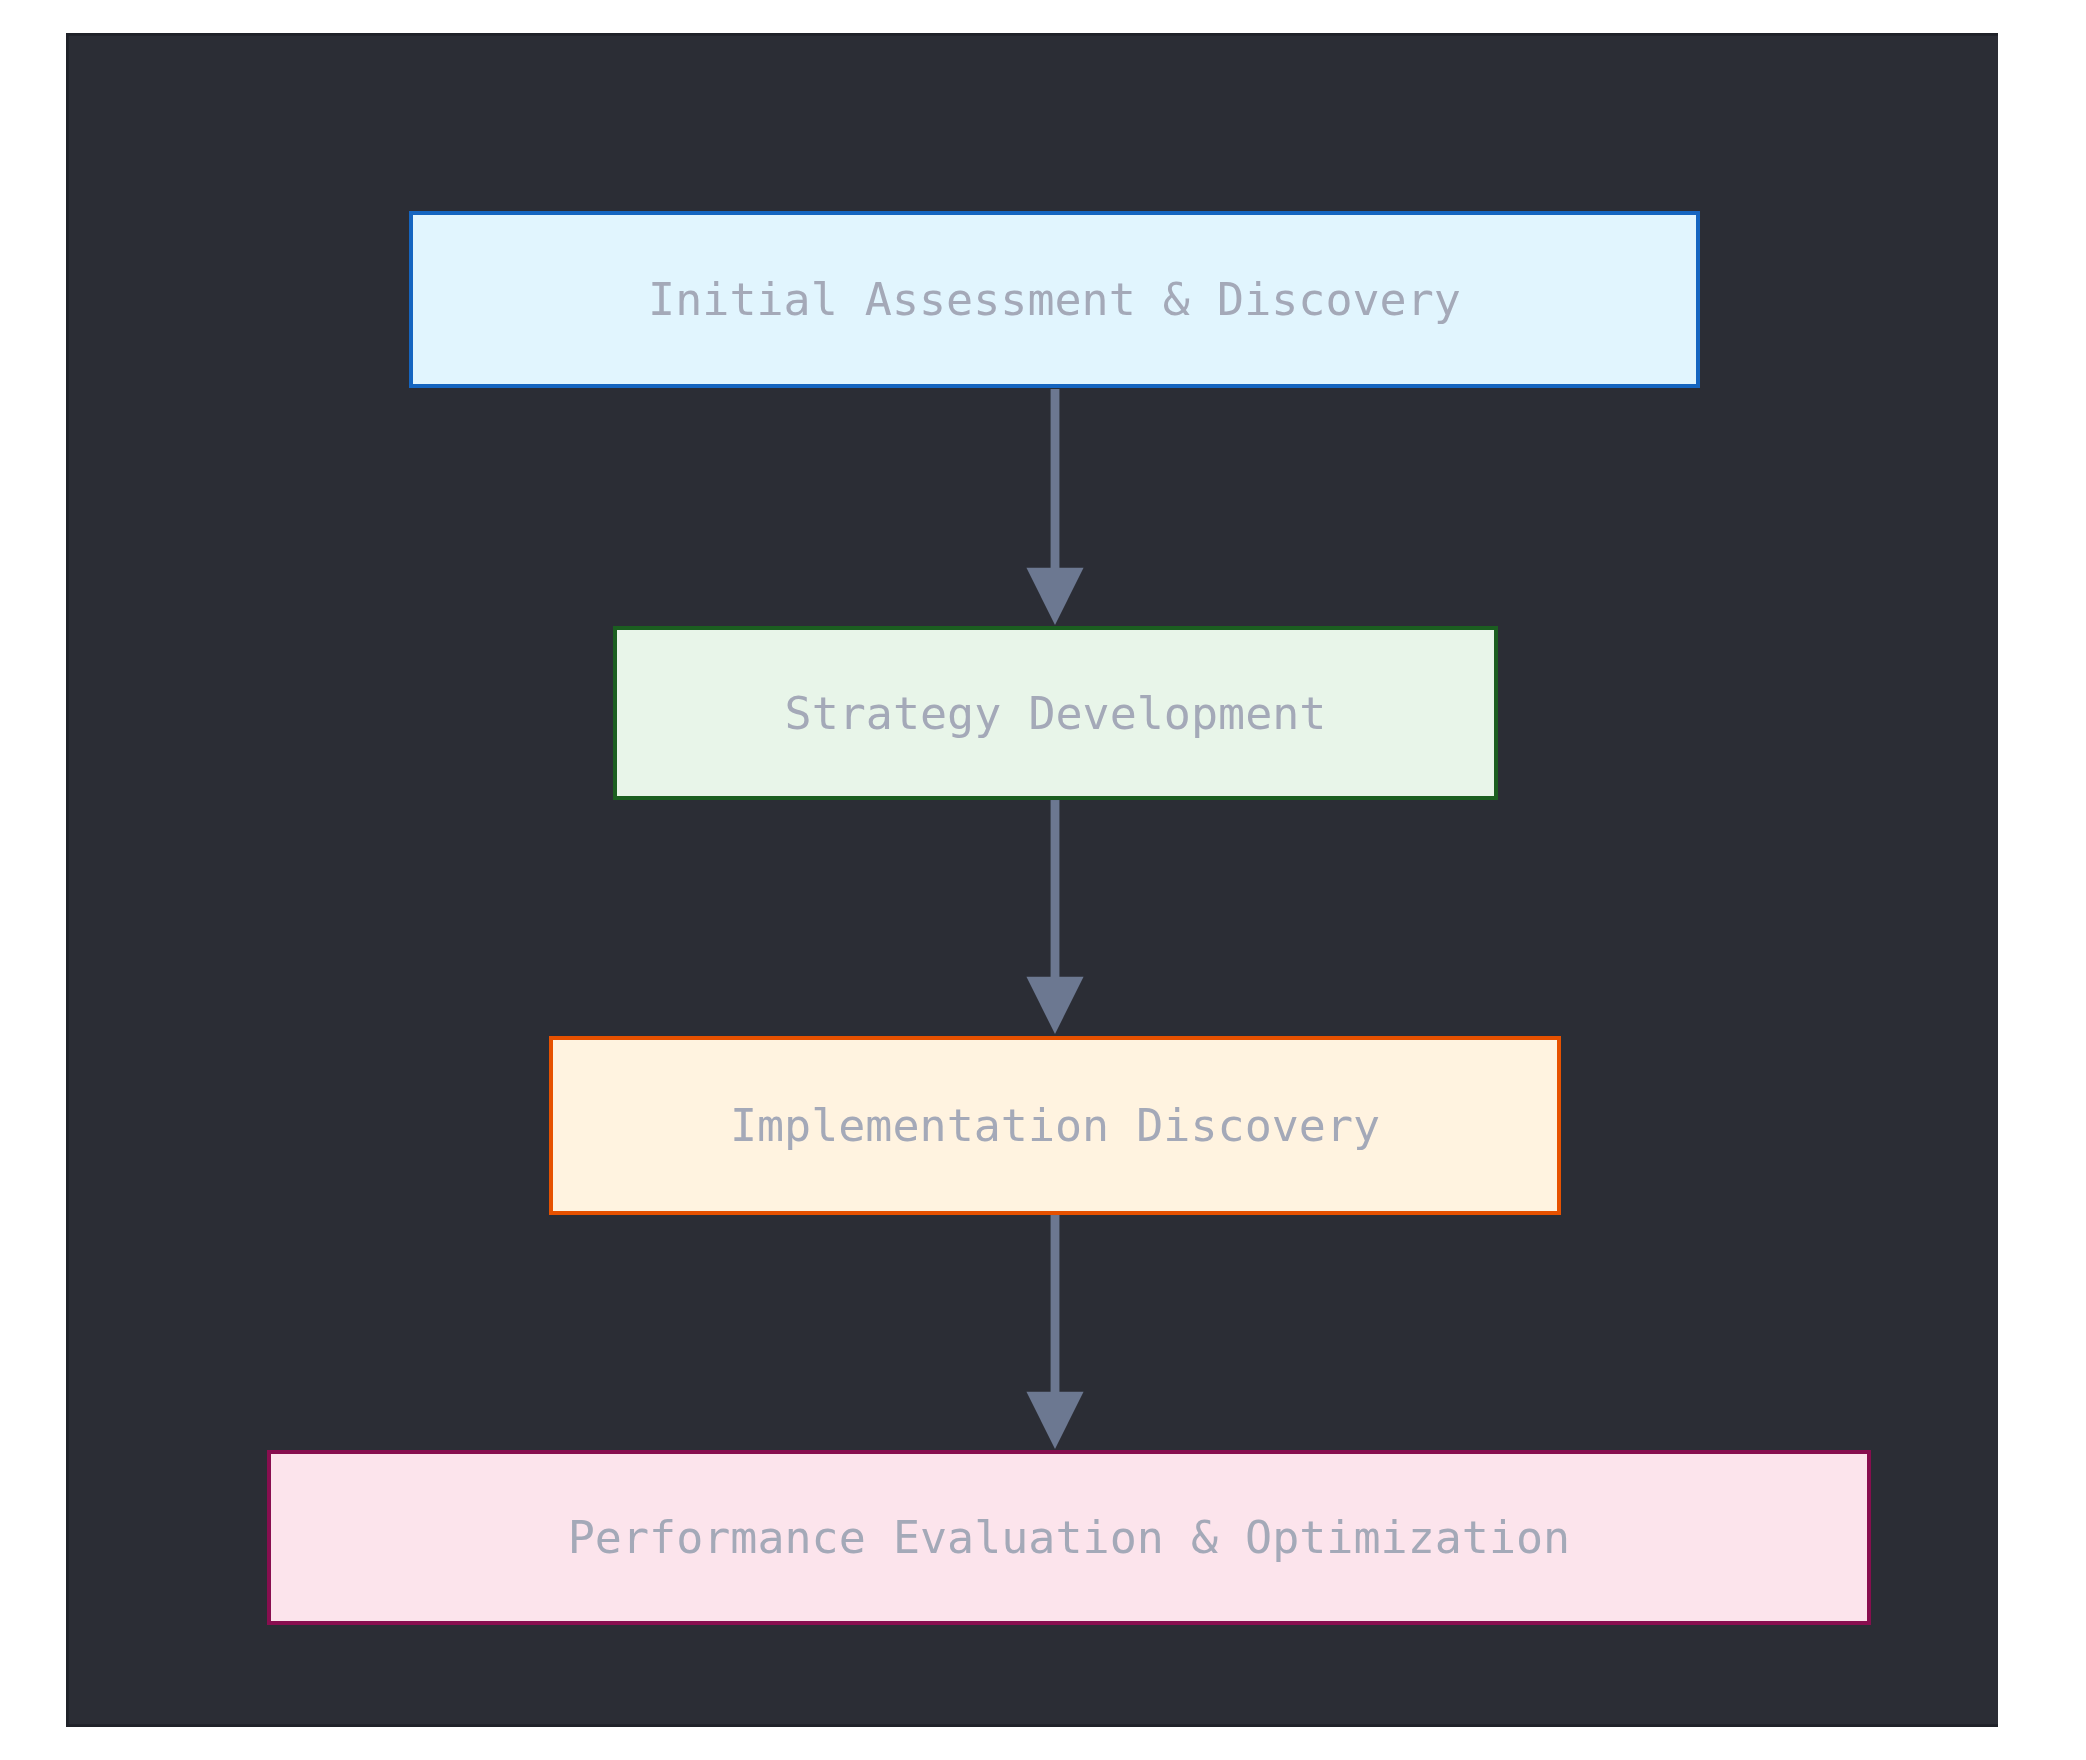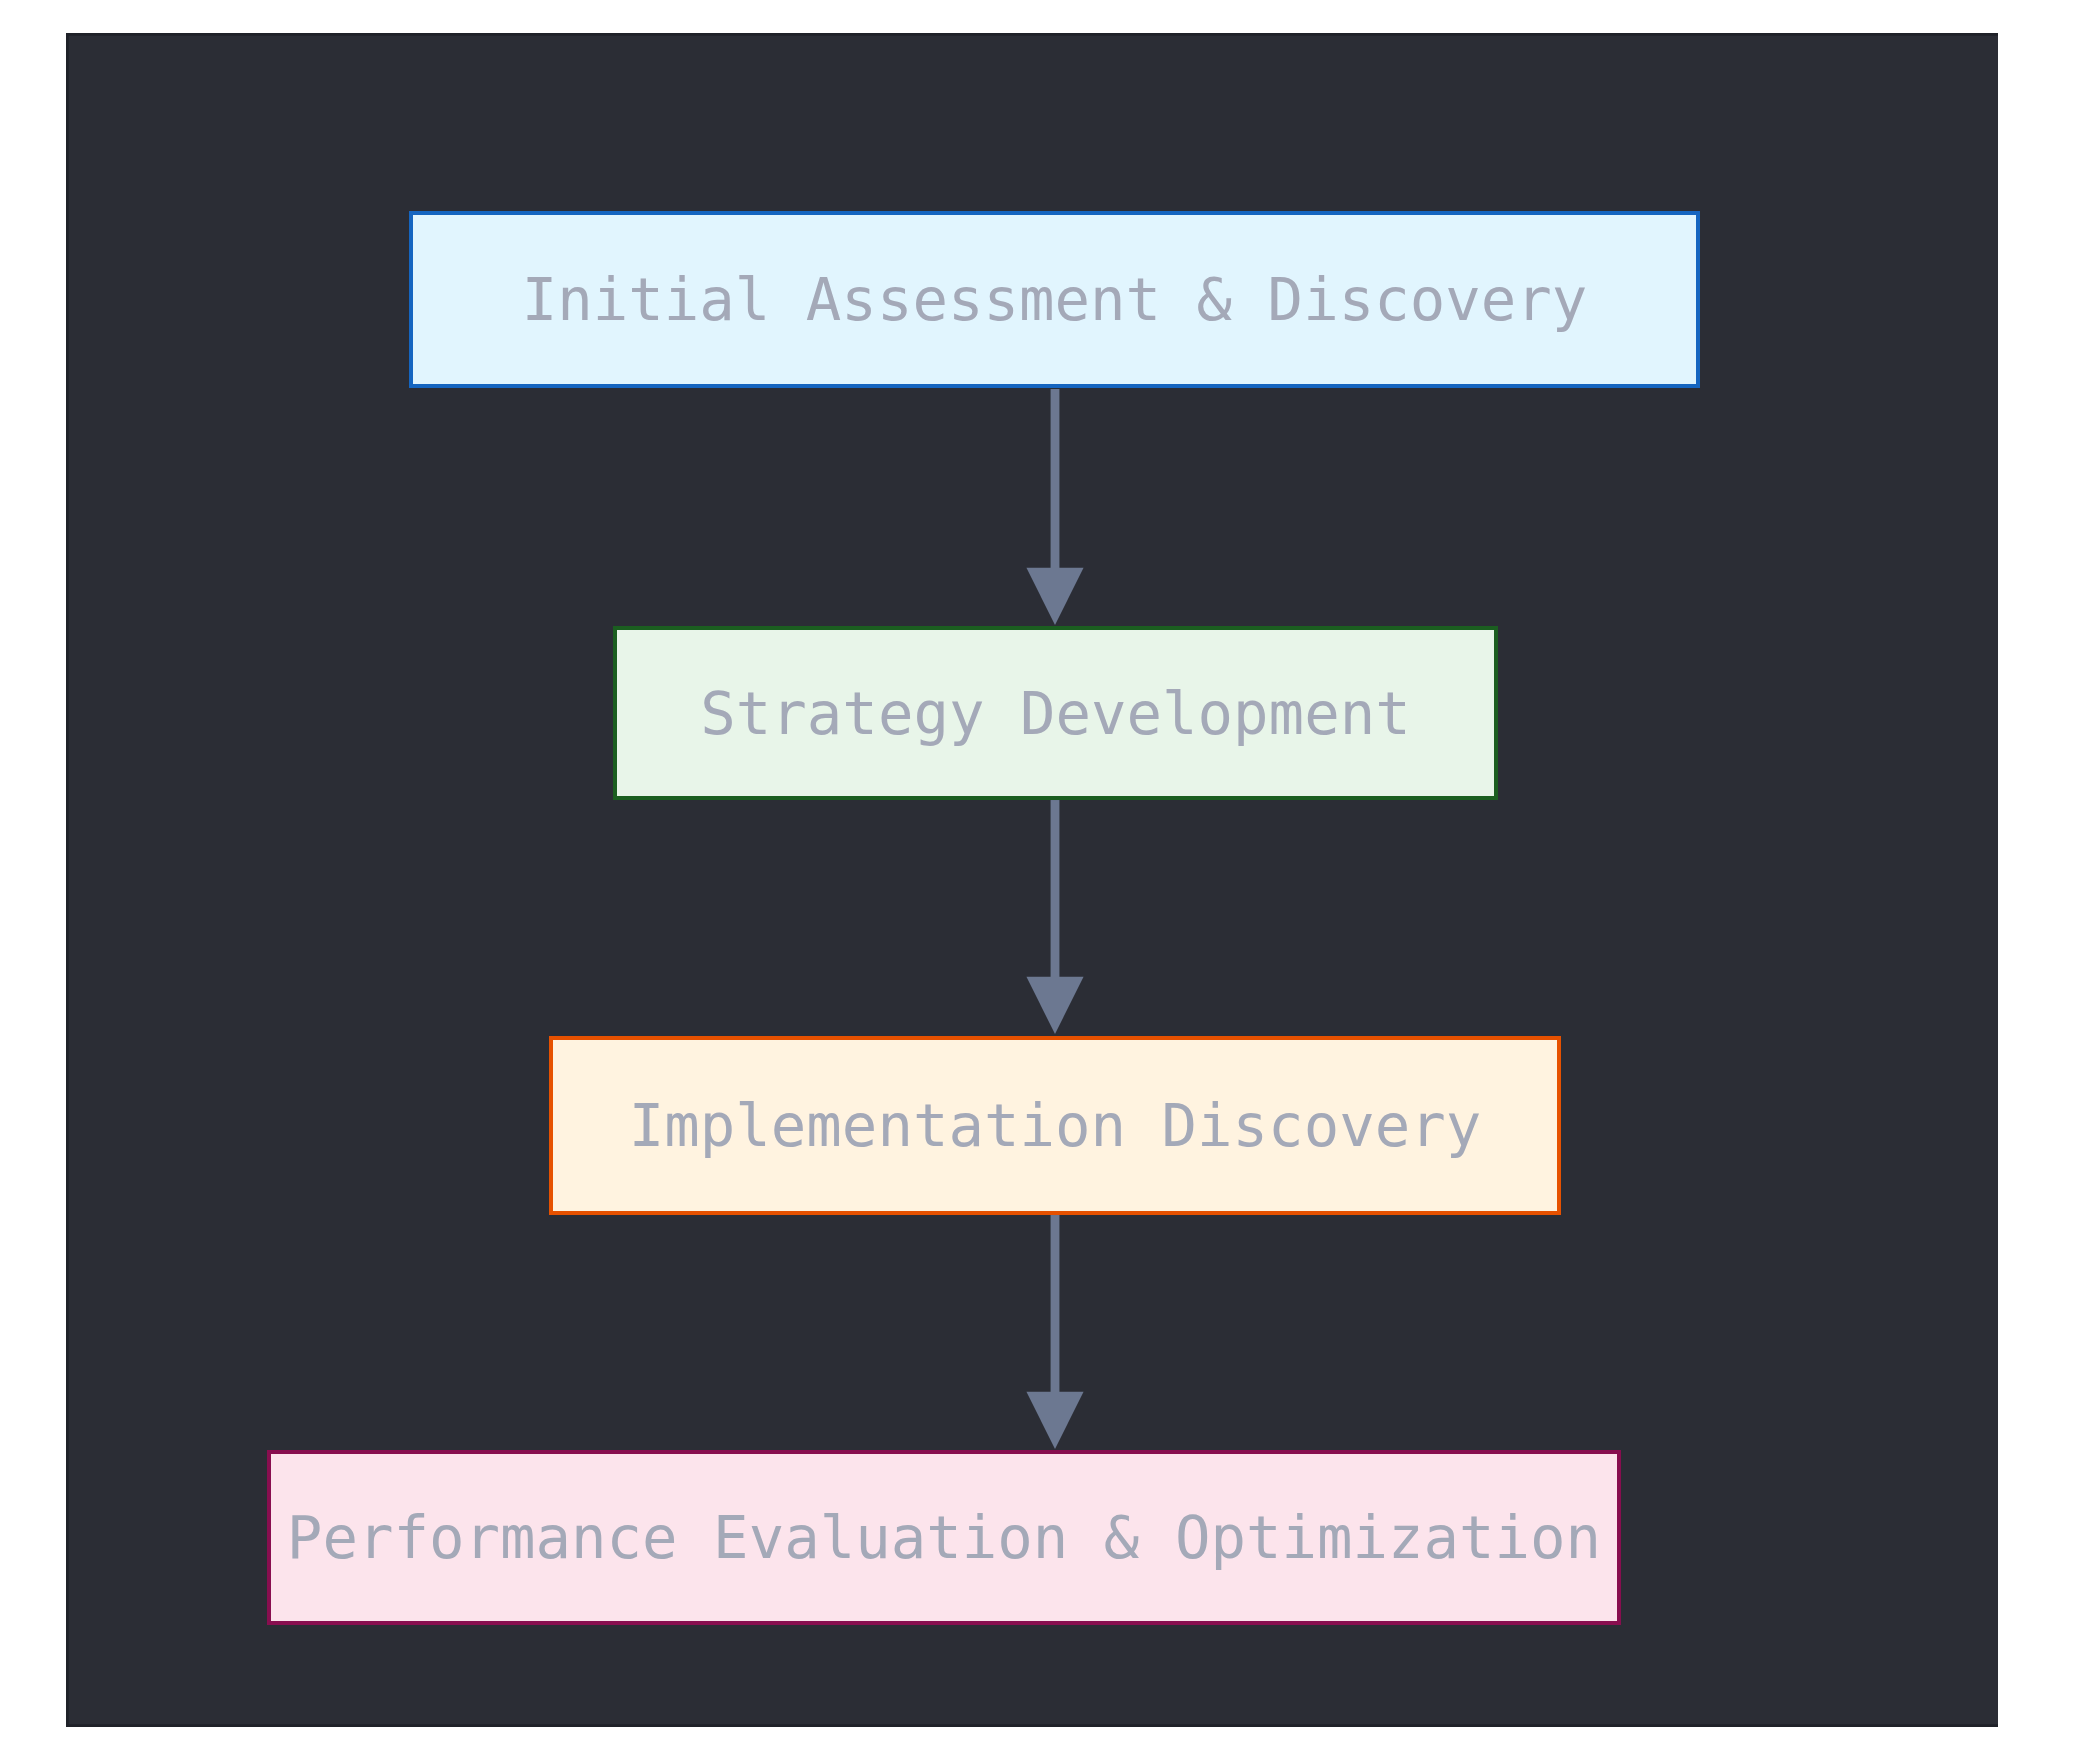--- a/index.html
+++ b/index.html
@@ -26,21 +26,21 @@
       position: absolute;
       box-sizing: border-box;
       border-style: solid;
       border-width: 4.8px;
       display: flex;
       align-items: center;
       justify-content: center;
     }
     .node-label {
       font-family: "DejaVu Sans Mono", "Liberation Mono", monospace;
-      font-size: 59px;
+      font-size: 45px;
       line-height: 1;
       white-space: pre;
       color: #a4a9b8;
     }
     .edge {
       position: absolute;
       width: 68px;
     }
     .edge svg {
       display: block;
@@ -77,16 +77,16 @@
   <span class="node-label" style="color: rgb(164, 169, 184);">Implementation Discovery</span>
 </div>
 
 <div class="edge" style="left:1021px; top:1215px; height:236px;">
   <svg width="68" height="236" viewBox="0 0 100 347">
     <rect class="edge-line" x="43.5" y="0" width="13" height="262" fill="#6c7891"></rect>
     <polygon class="edge-head" points="8,260 92,260 50,344" fill="#6c7891"></polygon>
   </svg>
 </div>
 
-<div class="node" id="node-3" style="left: 267px; top: 1450px; width: 1354px; height: 175px; background: rgb(252, 228, 236); border-color: rgb(136, 14, 79);">
+<div class="node" id="node-3" style="left: 267px; top: 1450px; width: 1604px; height: 175px; background: rgb(252, 228, 236); border-color: rgb(136, 14, 79);">
   <span class="node-label" style="color: rgb(164, 169, 184);">Performance Evaluation &amp; Optimization</span>
 </div>
 
 
 </body></html>

